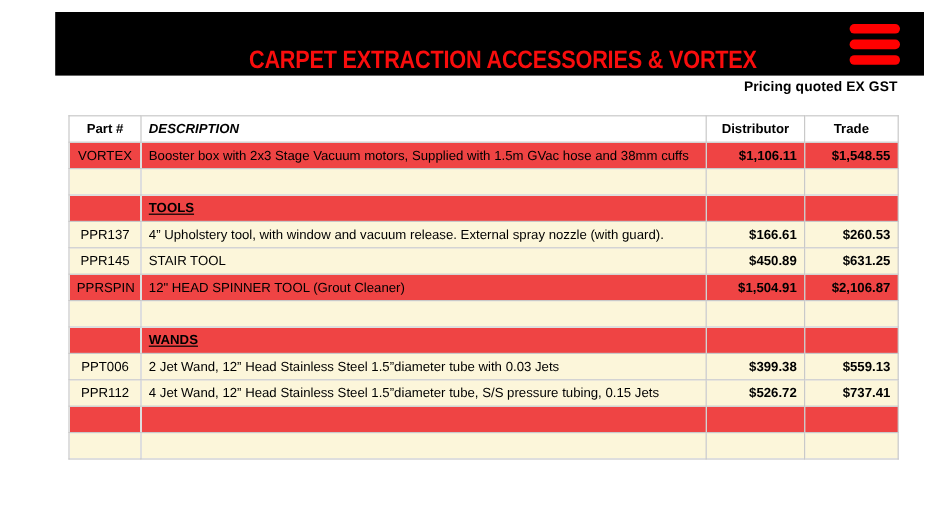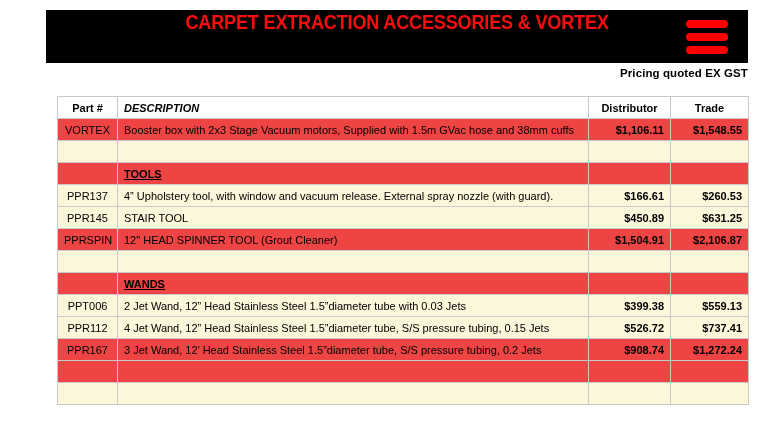--- a/index.html
+++ b/index.html
@@ -17,22 +17,23 @@
 
   
   #banner {
     position: absolute;
     left: 46px;
     top: 10px;
     width: 702px;
     height: 53px;
     background: #000000;
     display: flex;
-    align-items: flex-start;
+    align-items: flex-end;
     justify-content: center;
+    padding-left: 22px;
   }
   #banner-title {
     color: #f90d0d;
     font-size: 21px;
     font-weight: bold;
     letter-spacing: -0.2px;
     transform: scaleX(0.86);
     transform-origin: center center;
     white-space: nowrap;
     font-family: "Liberation Sans", sans-serif;
@@ -207,26 +208,20 @@
           <td class="price">$399.38</td>
           <td class="price">$559.13</td>
         </tr>
         <tr class="shaded">
           <td class="part">PPR112</td>
           <td class="desc">4 Jet Wand, 12” Head Stainless Steel 1.5”diameter tube, S/S pressure tubing, 0.15 Jets</td>
           <td class="price">$526.72</td>
           <td class="price">$737.41</td>
         </tr>
         <tr class="plain">
-          <td class="part">PPR167</td>
-          <td class="desc">3 Jet Wand, 12’ Head Stainless Steel 1.5”diameter tube, S/S pressure tubing, 0.2 Jets</td>
-          <td class="price">$908.74</td>
-          <td class="price">$1,272.24</td>
-        </tr>
-        <tr class="plain">
           <td class="part"></td>
           <td class="desc"></td>
           <td class="price"></td>
           <td class="price"></td>
         </tr>
         <tr class="shaded">
           <td class="part"></td>
           <td class="desc"></td>
           <td class="price"></td>
           <td class="price"></td>

